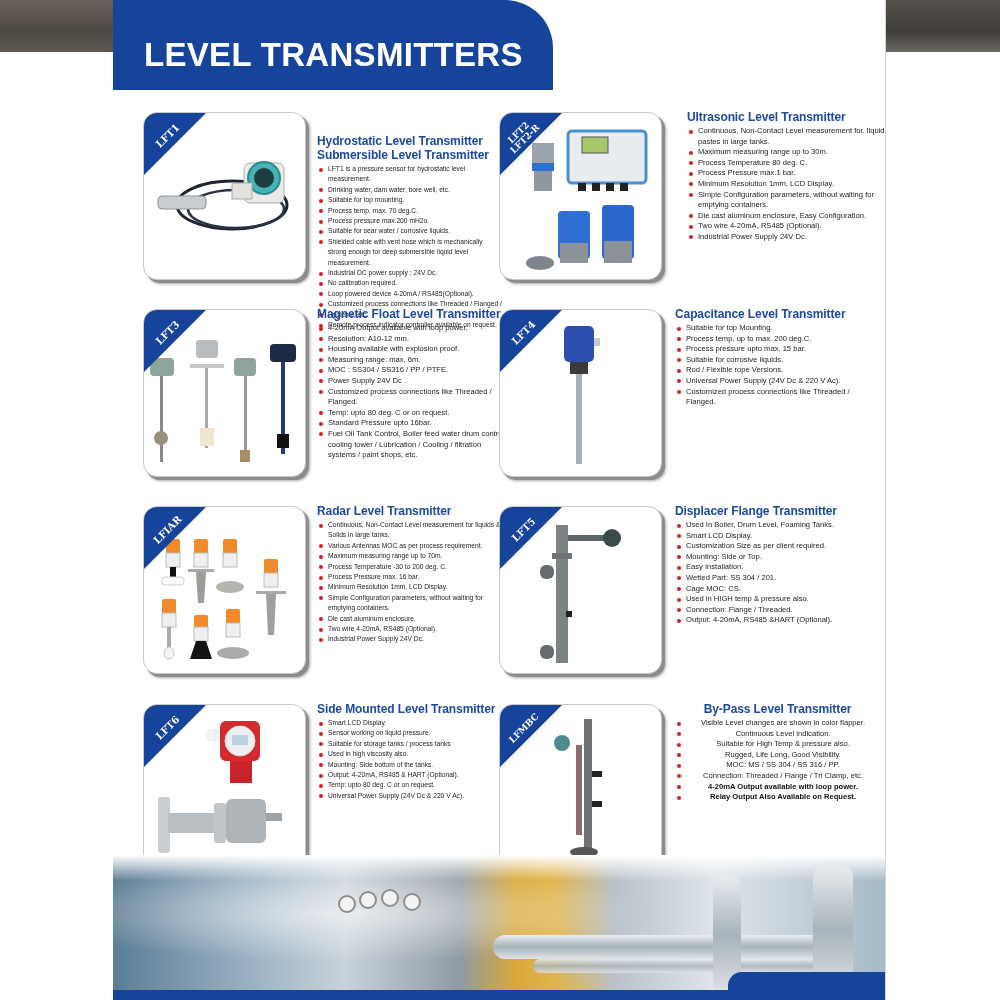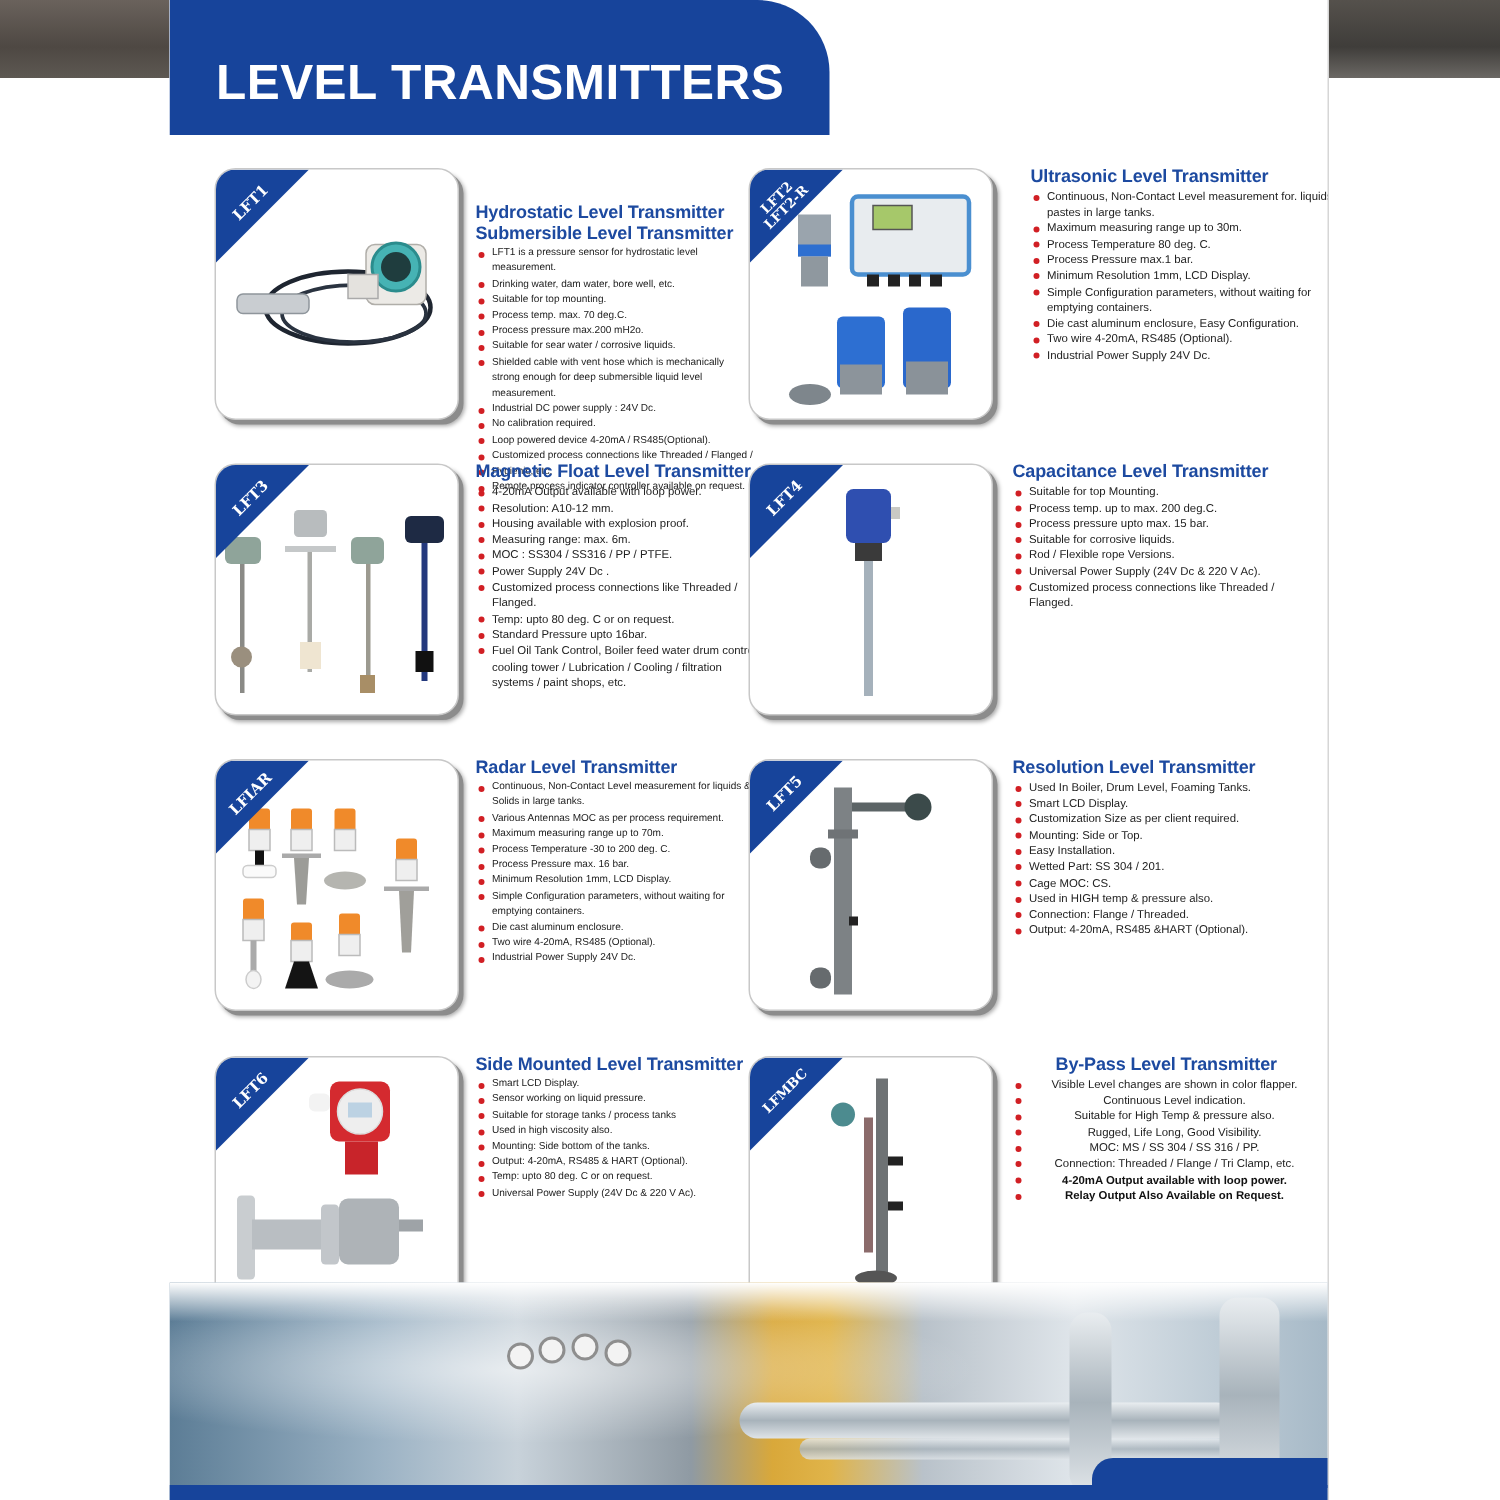--- a/index.html
+++ b/index.html
@@ -257,21 +257,21 @@
       <rect x="40" y="138" width="14" height="14" rx="6" fill="#666b6e"></rect>
       <rect x="66" y="104" width="6" height="6" fill="#222"></rect>
     </svg>
     <div class="ribbon-wrap">
       <div class="ribbon-tri"></div>
       <div class="ribbon-text"><span>LFT5</span></div>
     </div>
   </div>
 
   <div class="info" style="left:562px;top:504px;width:205px;">
-    <h2>Resolution Level Transmitter</h2>
+    <h2>Displacer Flange Transmitter</h2>
     <ul>
       <li>Used In Boiler, Drum Level, Foaming Tanks.</li>
       <li>Smart LCD Display.</li>
       <li>Customization Size as per client required.</li>
       <li>Mounting: Side or Top.</li>
       <li>Easy Installation.</li>
       <li>Wetted Part:  SS 304 / 201.</li>
       <li>Cage MOC: CS.</li>
       <li>Used in HIGH temp &amp; pressure also.</li>
       <li>Connection: Flange / Threaded.</li>

